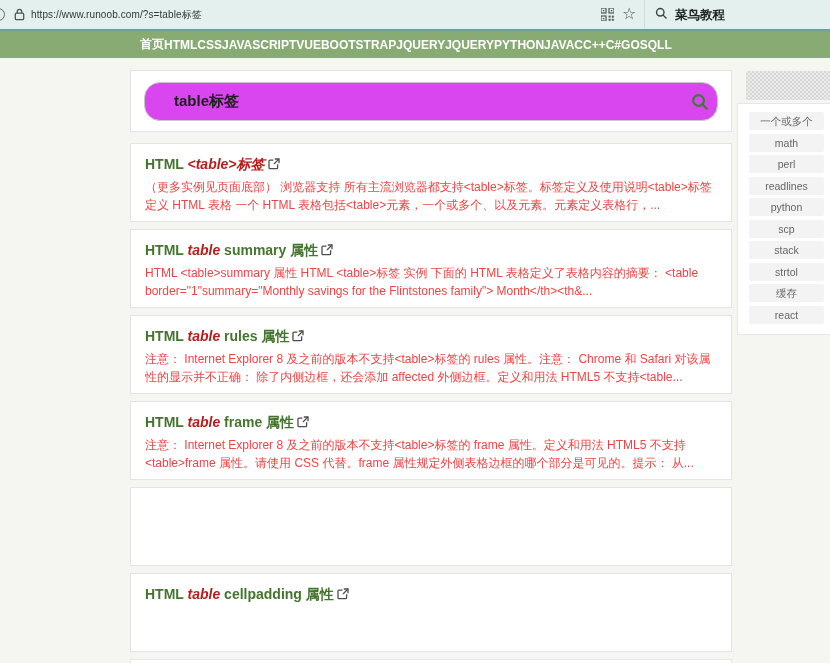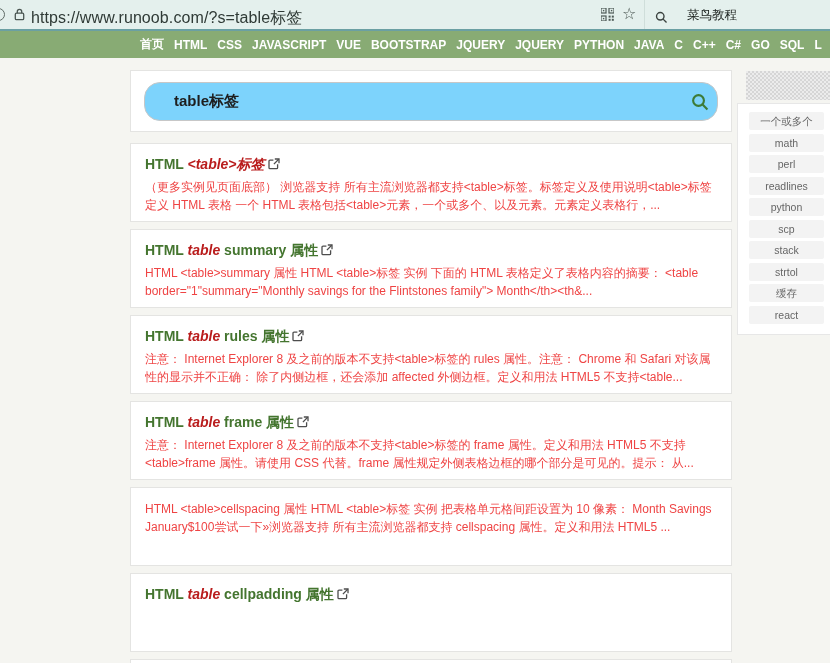--- a/index.html
+++ b/index.html
@@ -15,53 +15,53 @@
     position:absolute; left:0; top:0; width:830px; height:29px;
     background:#e4f0ed; display:flex; align-items:center;
   }
   .reload-part {
     position:absolute; left:-8px; top:8px; width:13px; height:13px;
     border:1.6px solid #5f6b66; border-radius:50%;
   }
   .lock { position:absolute; left:14px; top:8px; }
   .url-text {
     position:absolute; left:31px; top:7.5px;
-    font-size:16px; color:#2f3a36; letter-spacing:.1px;
+    font-size:10px; color:#2f3a36; letter-spacing:.1px;
     white-space:nowrap;
   }
   .qr-ic { position:absolute; left:601px; top:8px; }
   .star-ic {
     position:absolute; left:622px; top:4px;
     font-size:16px; color:#4d5955; line-height:20px;
   }
   .chrome-sep { position:absolute; left:644px; top:0; width:1px; height:29px; background:#cfdeda; }
-  .mini-search { position:absolute; left:655px; top:7px; display:flex; align-items:flex-end; gap:19px; }
+  .mini-search { position:absolute; left:655px; top:7px; display:flex; align-items:flex-start; gap:7px;font-weight:bold; }
   .mini-search .q-text { font-size:12.5px; color:#202623; }
 
   
   .navbar {
     position:absolute; left:0; top:29px; width:830px; height:29px;
     background:#88ab74; border-top:2px solid #6ba0a3;
-    display:flex; align-items:center; padding-left:140px; gap:10px;
+    display:flex; align-items:center; padding-left:140px; 
     white-space:nowrap; overflow:hidden;
   }
   .nav-item {
     color:#ffffff; font-size:12px; font-weight:bold; cursor:pointer;
     flex:0 0 auto;
   }
 
   
   .main-col { position:absolute; left:130px; top:70px; width:602px; }
   .card {
     background:#ffffff; border:1px solid #e4e4e2;
   }
   .search-card { height:62px; margin-bottom:11px; position:relative; }
   .search-box {
     position:absolute; left:13px; top:11px; right:13px; height:39px;
-    border:1px solid #c7c7c7; border-radius:16px; background:#7dd3fc;
+    border:1px solid #c7c7c7; border-radius:16px; background:#d946ef;
     font-family:inherit; font-size:15px; font-weight:bold; color:#1e1e1e;
     padding:0 44px 0 29px; outline:none; width:calc(100% - 26px);
   }
   .search-go {
     position:absolute; right:22px; top:22px; width:18px; height:18px; cursor:pointer;
   }
 
   .result-card { height:79px; margin-bottom:7px; padding:12px 14px 9px; overflow:hidden; }
   .result-title { font-size:14px; font-weight:bold; line-height:16px; margin-bottom:6px; cursor:pointer;
                   display:flex; align-items:center; }
@@ -215,21 +215,20 @@
           <path d="M9.6 6.3v3.4a1 1 0 0 1-1 1H2a1 1 0 0 1-1-1V3.1a1 1 0 0 1 1-1h3.4" fill="none" stroke="#4d4d4d" stroke-width="1.3"></path>
           <path d="M6.8 1h4.2v4.2" fill="none" stroke="#4d4d4d" stroke-width="1.3"></path>
           <line x1="10.7" y1="1.3" x2="5.9" y2="6.1" stroke="#4d4d4d" stroke-width="1.3"></line>
         </svg>
       </span>
     </div>
     <div class="result-desc">注意： Internet Explorer 8 及之前的版本不支持&lt;table&gt;标签的 frame 属性。定义和用法 HTML5 不支持&lt;table&gt;frame 属性。请使用 CSS 代替。frame 属性规定外侧表格边框的哪个部分是可见的。提示： 从...</div>
   </div>
 
   <div class="card result-card">
-    <div class="result-desc">HTML &lt;table&gt;cellspacing 属性 HTML &lt;table&gt;标签 实例 把表格单元格间距设置为 10 像素： Month Savings January$100尝试一下»浏览器支持 所有主流浏览器都支持 cellspacing 属性。定义和用法 HTML5 ...</div>
   </div>
 
   <div class="card result-card">
     <div class="result-title">
       <span class="parts"><span class="t-green">HTML </span><span class="t-red">table</span><span class="t-green"> cellpadding 属性</span></span>
       <span class="ext-ic">
         <svg width="12" height="12" viewBox="0 0 12 12">
           <path d="M9.6 6.3v3.4a1 1 0 0 1-1 1H2a1 1 0 0 1-1-1V3.1a1 1 0 0 1 1-1h3.4" fill="none" stroke="#4d4d4d" stroke-width="1.3"></path>
           <path d="M6.8 1h4.2v4.2" fill="none" stroke="#4d4d4d" stroke-width="1.3"></path>
           <line x1="10.7" y1="1.3" x2="5.9" y2="6.1" stroke="#4d4d4d" stroke-width="1.3"></line>

